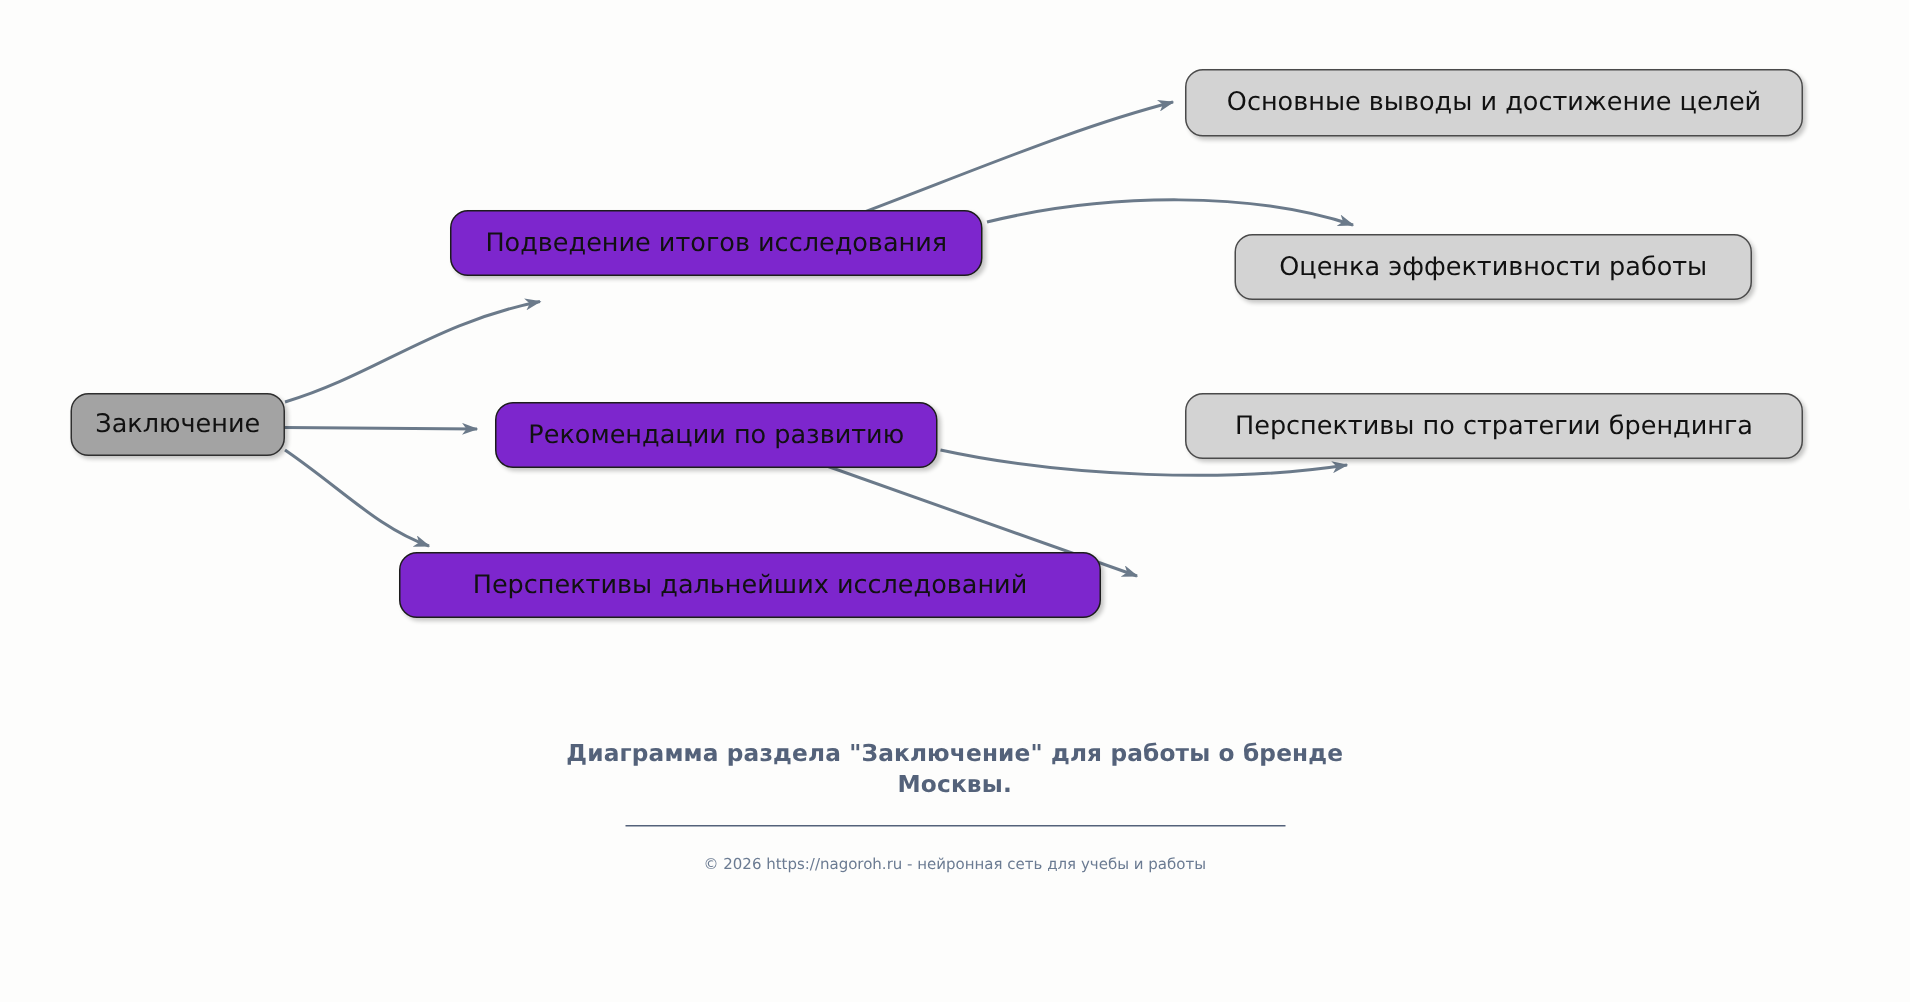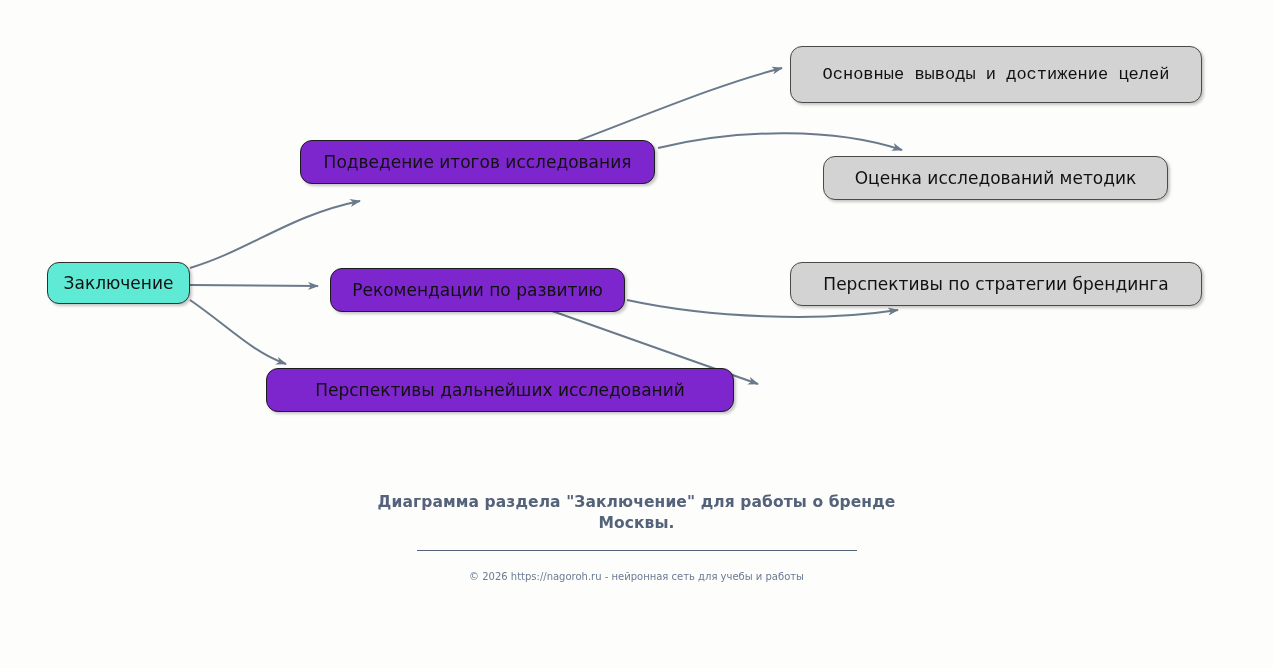--- a/index.html
+++ b/index.html
@@ -33,30 +33,30 @@
     border-radius: 12px;
     border: 1.4px solid #1a1a1a;
     color: #111111;
     font-size: 17px;
     line-height: 1;
     white-space: nowrap;
     padding: 0 16px;
     box-shadow: 2px 2px 3px rgba(0,0,0,0.22);
     z-index: 5;
   }
-  .node-root  { background: #5eead4; border-color: #2f2f2f; }
+  .node-root  { background: #a3a3a3; border-color: #2f2f2f; }
   .node-mid   { background: #7d26cd; border-color: #1c1c1c; }
   .node-leaf  { background: #d3d3d3; border-color: #4a4a4a; }
 
   
   #node-root      { left: 47px;  top: 262px; width: 143px; height: 42px; }
   #node-mid-1     { left: 300px; top: 140px; width: 355px; height: 44px; }
   #node-mid-2     { left: 330px; top: 268px; width: 295px; height: 44px; align-items: center; }
   #node-mid-3     { left: 266px; top: 368px; width: 468px; height: 44px; }
-  #node-leaf-1    { left: 790px; top: 46px;  width: 412px; height: 57px; font-family: Liberation Mono, monospace; }
+  #node-leaf-1    { left: 790px; top: 46px;  width: 412px; height: 45px; }
   #node-leaf-2    { left: 823px; top: 156px; width: 345px; height: 44px; }
   #node-leaf-3    { left: 790px; top: 262px; width: 412px; height: 44px; }
   #node-leaf-4    { left: 766px; top: 368px; width: 460px; height: 44px; }
 
   
   #caption-block {
     position: absolute;
     left: 0;
     top: 492px;
     width: 1273px;
@@ -130,21 +130,21 @@
 
   <div class="node node-mid" id="node-mid-3">
     <span>Перспективы дальнейших исследований</span>
   </div>
 
   <div class="node node-leaf" id="node-leaf-1">
     <span>Основные выводы и достижение целей</span>
   </div>
 
   <div class="node node-leaf" id="node-leaf-2">
-    <span>Оценка исследований методик</span>
+    <span>Оценка эффективности работы</span>
   </div>
 
   <div class="node node-leaf" id="node-leaf-3">
     <span>Перспективы по стратегии брендинга</span>
   </div>
 
 
   <div id="caption-block">
     <div id="caption-title">
       <span>Диаграмма раздела "Заключение" для работы о</span>

